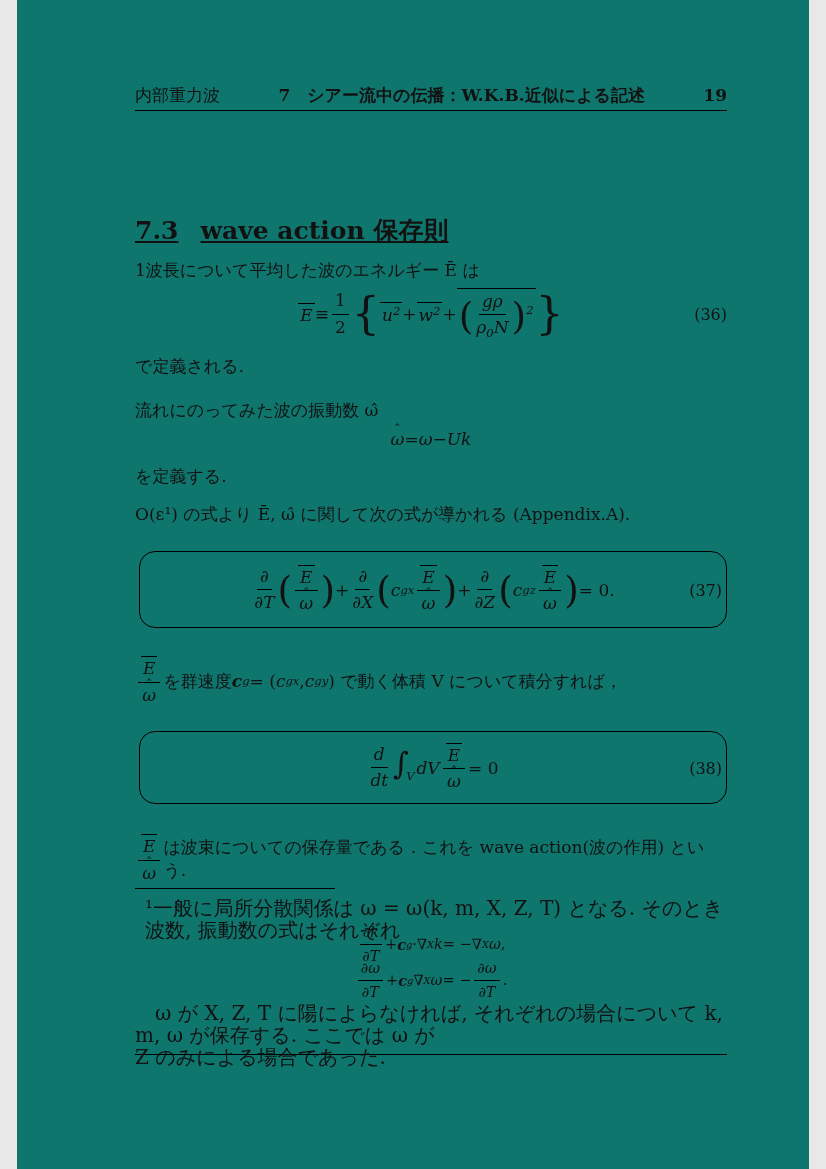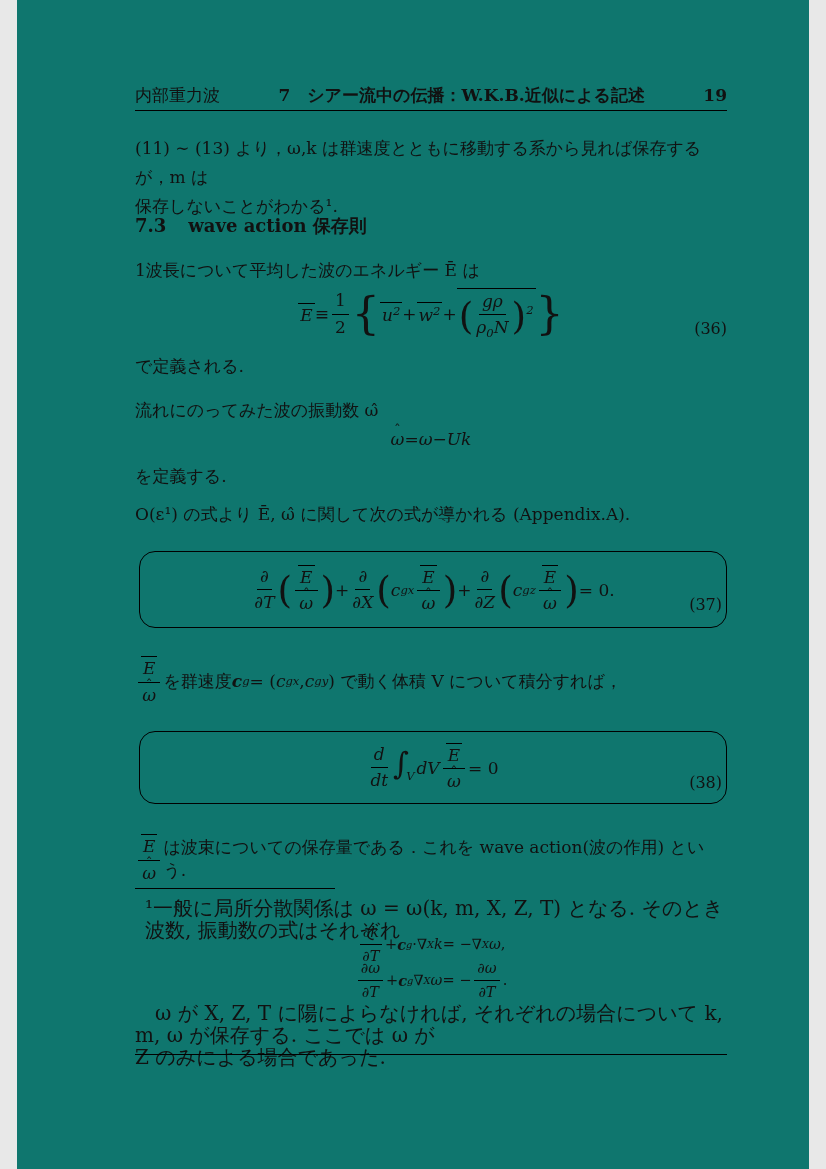--- a/index.html
+++ b/index.html
@@ -9,21 +9,21 @@
   .content{left:118px;width:592px;}
   .body-text{font-size:17px;line-height:29px;}
   .small-text{font-size:20px;line-height:22px;}
 
   
   .hdr{top:84px;display:flex;justify-content:space-between;align-items:baseline;font-size:17px;}
   .hdr .bold{font-weight:bold;}
   .rule{border-top:1.3px solid #000;height:0;}
 
   
-  .sec{font-size:18px;font-weight:bold;}
+  .sec{font-size:25px;font-weight:bold;text-decoration:underline;}
   .sec .sec-num{margin-right:22px;}
 
   
   .mi{font-style:italic;}
   .mr{font-style:normal;}
   .mbi{font-style:italic;font-weight:bold;}
   .msub{font-size:0.68em;vertical-align:-0.35em;font-style:italic;}
   .msup{font-size:0.68em;vertical-align:0.55em;font-style:italic;}
   .mfrac{display:inline-flex;flex-direction:column;align-items:center;vertical-align:middle;margin:0 3px;line-height:1.25;}
   .mfrac .num{display:block;border-bottom:1px solid #000;padding:0 3px 2px;text-align:center;}
@@ -31,45 +31,41 @@
   .mov{display:inline-block;border-top:1px solid #000;padding:2px 2px 0;line-height:1.15;}
   .mhat{position:relative;display:inline-block;font-style:italic;}
   .mhat .hm{position:absolute;top:-0.62em;left:50%;transform:translateX(-50%);font-size:0.8em;font-style:normal;}
   .mbig{vertical-align:middle;line-height:0;font-weight:normal;}
   .mintw{display:inline-block;margin:0 2px;}
   .mint{font-size:1.8em;font-style:italic;line-height:0;vertical-align:middle;}
   .intsub{vertical-align:-1.1em;margin-left:-3px;font-style:italic;}
 
   .eq-line{display:flex;align-items:center;font-size:17px;}
   .eq-center{justify-content:center;}
-  .eq-num{position:absolute;right:0;top:50%;transform:translateY(-50%);font-style:normal;margin-top:14px;}
+  .eq-num{position:absolute;right:0;top:50%;transform:translateY(-50%);font-style:normal;}
   .eq-box{border:1.3px solid #000;border-radius:16px;display:flex;align-items:center;justify-content:center;}
   .eq-box .eq-num{right:4px;}
 
   .fn-eq{font-size:14.5px;display:flex;align-items:center;justify-content:center;}
   .indent1{text-indent:1em;}
 
   .ftr{display:flex;justify-content:space-between;align-items:baseline;font-size:15px;}
 </style>
 </head>
 <body>
 
 <div class="page">
 
   <div class="abs content hdr">
     <span>内部重力波</span>
     <span class="bold">7　シアー流中の伝播：W.K.B.近似による記述</span>
     <span class="bold">19</span>
   </div>
   <div class="abs content rule" style="top:110px;"></div>
 
-  <div class="abs content body-text" style="top:134px;">
-    <div>(11) ∼ (13) より，ω,k は群速度とともに移動する系から見れば保存するが，m は</div>
-    <div>保存しないことがわかる¹.</div>
-  </div>
 
   <div class="abs content sec" style="top:214px;">
     <span class="sec-num">7.3</span><span>wave action 保存則</span>
   </div>
 
   <div class="abs content body-text" style="top:256px;">1波長について平均した波のエネルギー Ē は</div>
 
   <div class="abs content" style="top:278px;height:72px;">
     <div class="eq-line eq-center" style="height:72px;">
         <span class="mov"><span class="mi">E</span></span>

